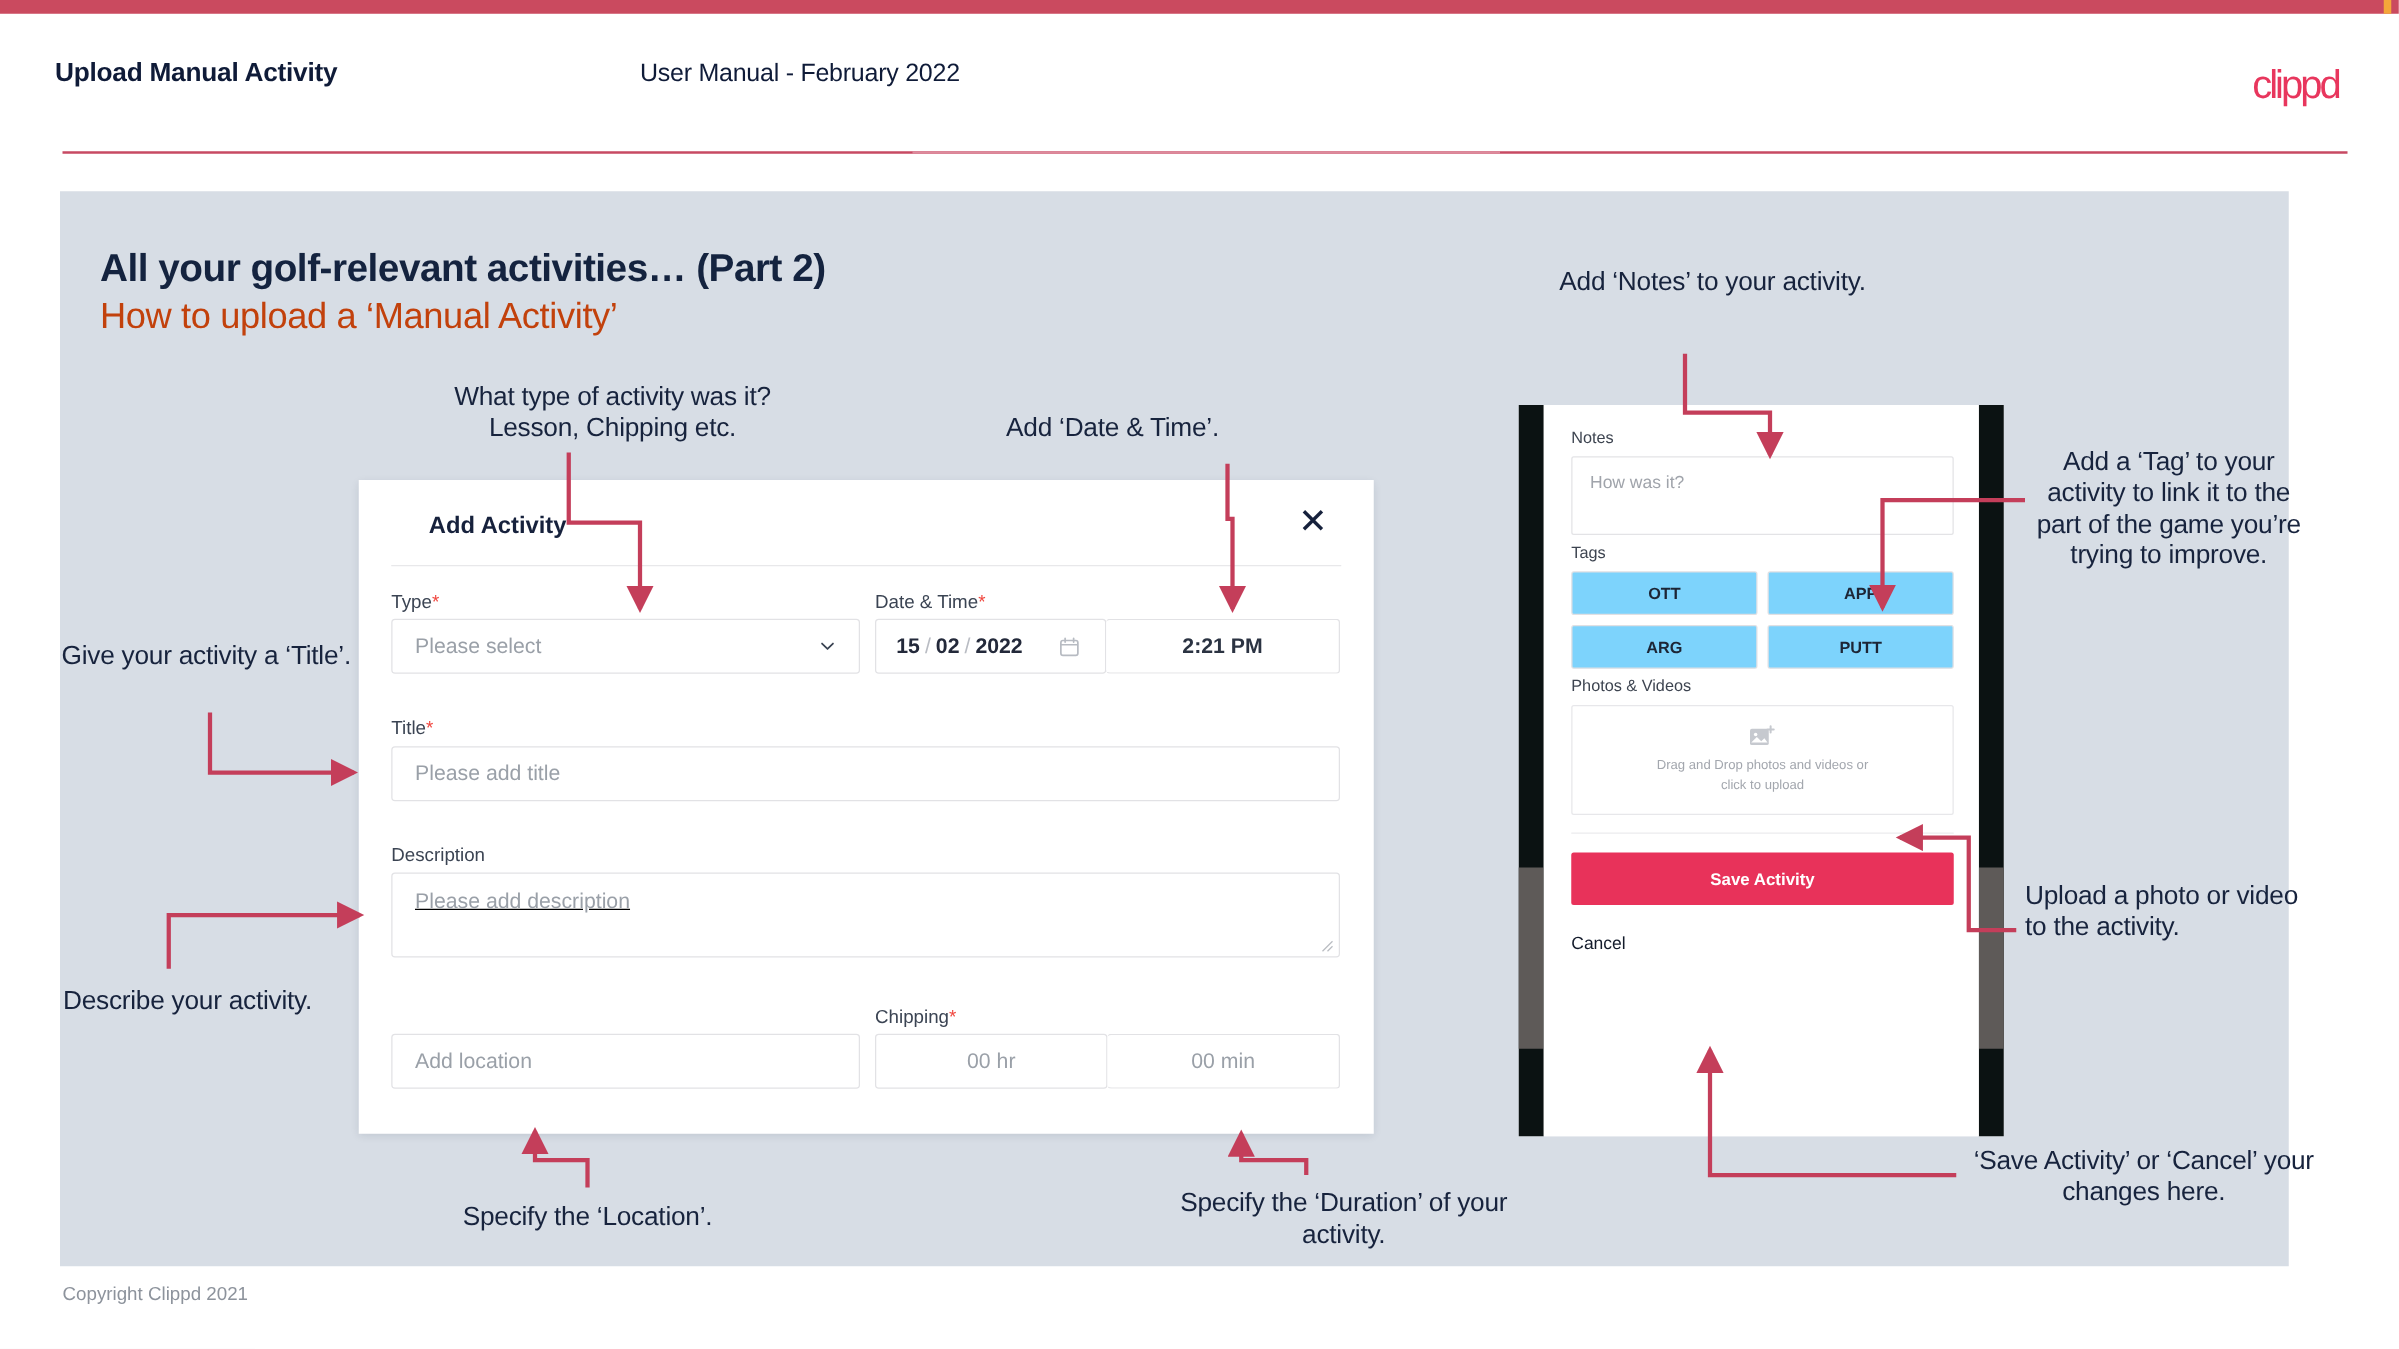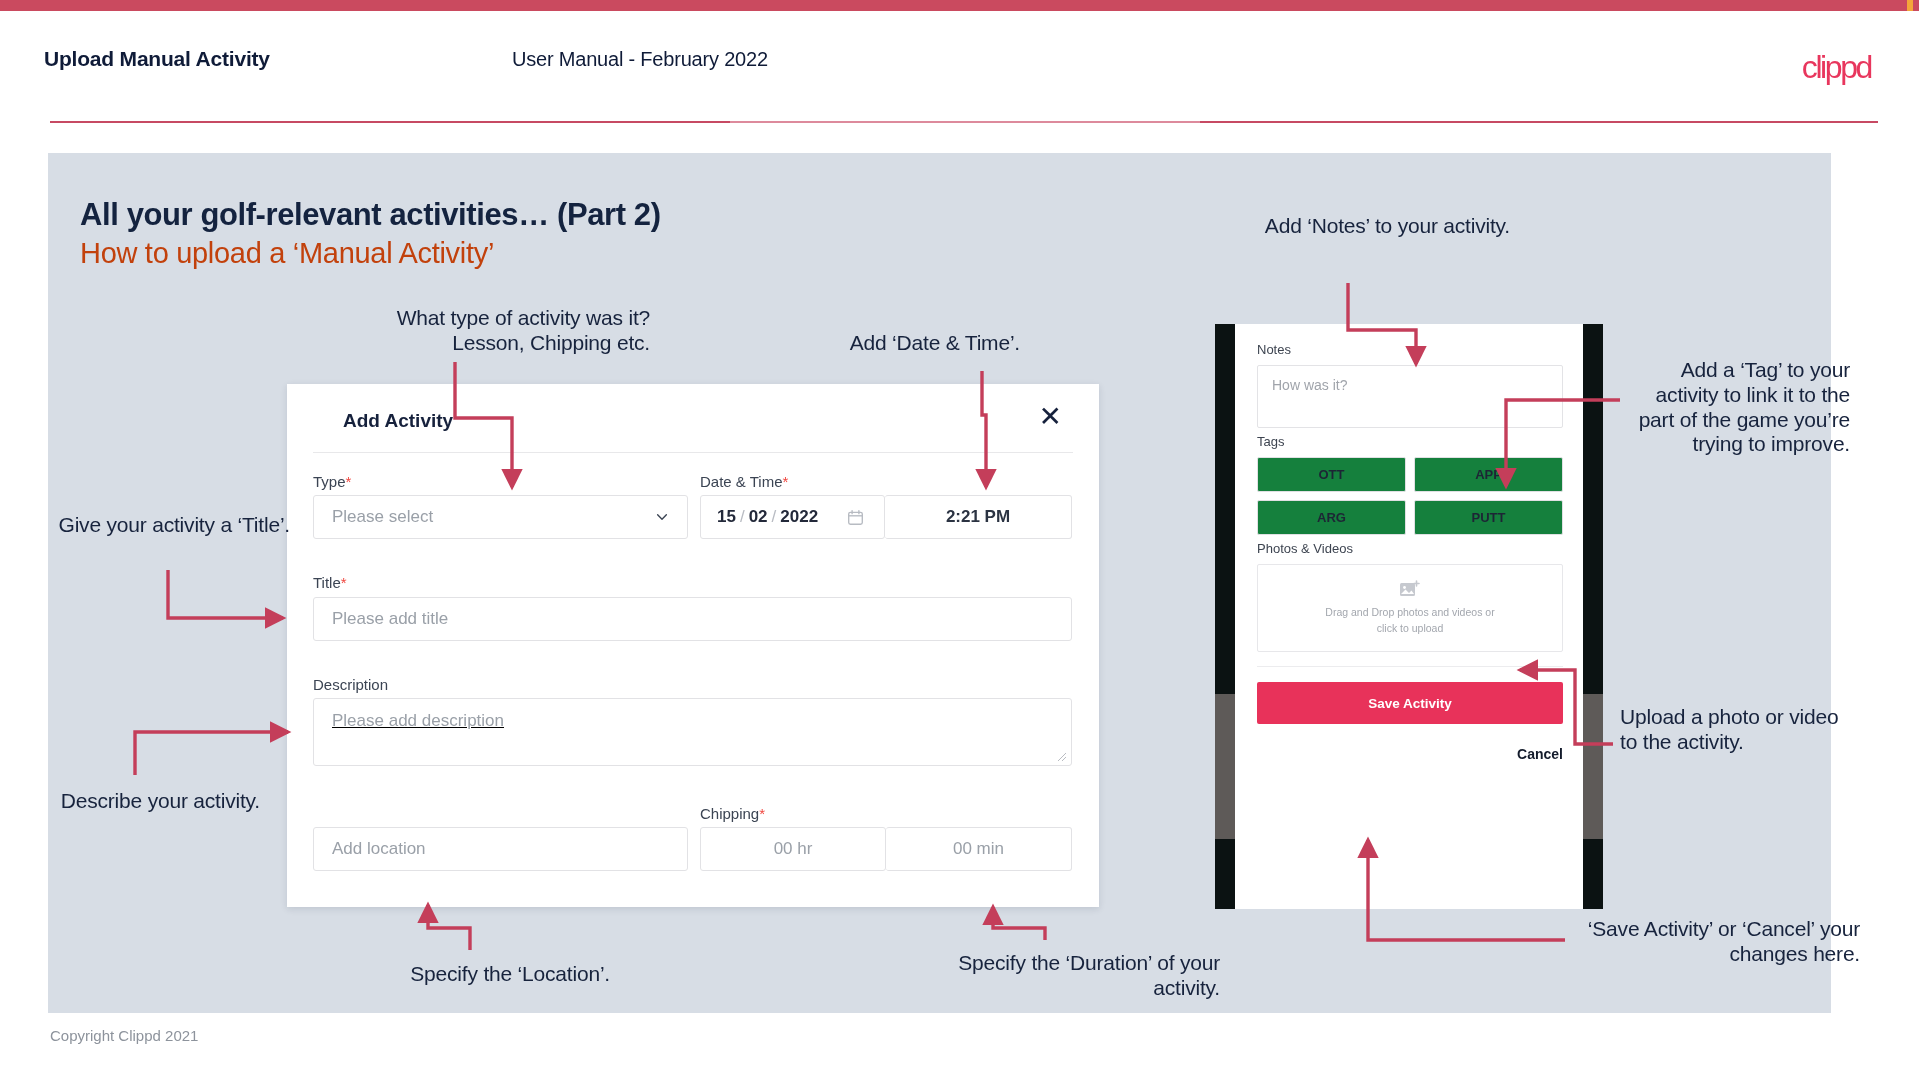--- a/index.html
+++ b/index.html
@@ -193,49 +193,49 @@
     font-size: 14px; color: #a0a4ab; padding: 11px 14px;
   }
   .tag-grid {
     margin-top: 8px; display: grid;
     grid-template-columns: 149px 149px; gap: 8px;
   }
   .tag {
     height: 35px; border: 1px solid #e0e0e3; border-radius: 2px;
     display: flex; align-items: center; justify-content: center;
     font-size: 13px; font-weight: 700; color: #1d2535;
-    background: #15803d;
+    background: #7dd3fc;
   }
   .dropzone {
     margin-top: 8px; width: 306px; height: 88px;
     border: 1px solid #e7e7ea; border-radius: 2px;
     display: flex; flex-direction: column; align-items: center;
     justify-content: center; gap: 5px;
   }
   .dz-txt {
     font-size: 10.5px; color: #a3a7ae; text-align: center;
     line-height: 1.45; max-width: 200px;
   }
   .p-rule { margin-top: 14px; width: 306px; height: 1px; background: #ececee; }
   .save-btn {
     margin-top: 15px; width: 306px; height: 42px;
     background: #e8325a; border: none; border-radius: 2px;
     color: #ffffff; font-size: 13.5px; font-weight: 700;
     font-family: "Liberation Sans", sans-serif; cursor: pointer;
   }
   .cancel-btn {
-    margin-top: 22px; width: 306px; text-align: right;
-    font-size: 14px; font-weight: 700; color: #131b2b; cursor: pointer;
+    margin-top: 22px; width: 306px; text-align: left;
+    font-size: 14px; font-weight: 400; color: #131b2b; cursor: pointer;
   }
 
   
   .note {
     position: absolute;
     font-size: 21px; color: #17233d; font-weight: 400;
-    line-height: 1.18; text-align: right;
+    line-height: 1.18; text-align: center;
     letter-spacing: -0.2px;
   }
   .n-type   { left: 330px; top: 306px; width: 320px; }
   .n-dt     { left: 760px; top: 331px; width: 260px; }
   .n-title  { left: 40px;  top: 513px; width: 250px; }
   .n-desc   { left: 40px;  top: 789px; width: 220px; }
   .n-loc    { left: 330px; top: 962px; width: 280px; }
   .n-dur    { left: 930px; top: 951px; width: 290px; }
   .n-notes  { left: 1230px; top: 214px; width: 280px; }
   .n-tag    { left: 1620px; top: 358px; width: 230px; }

